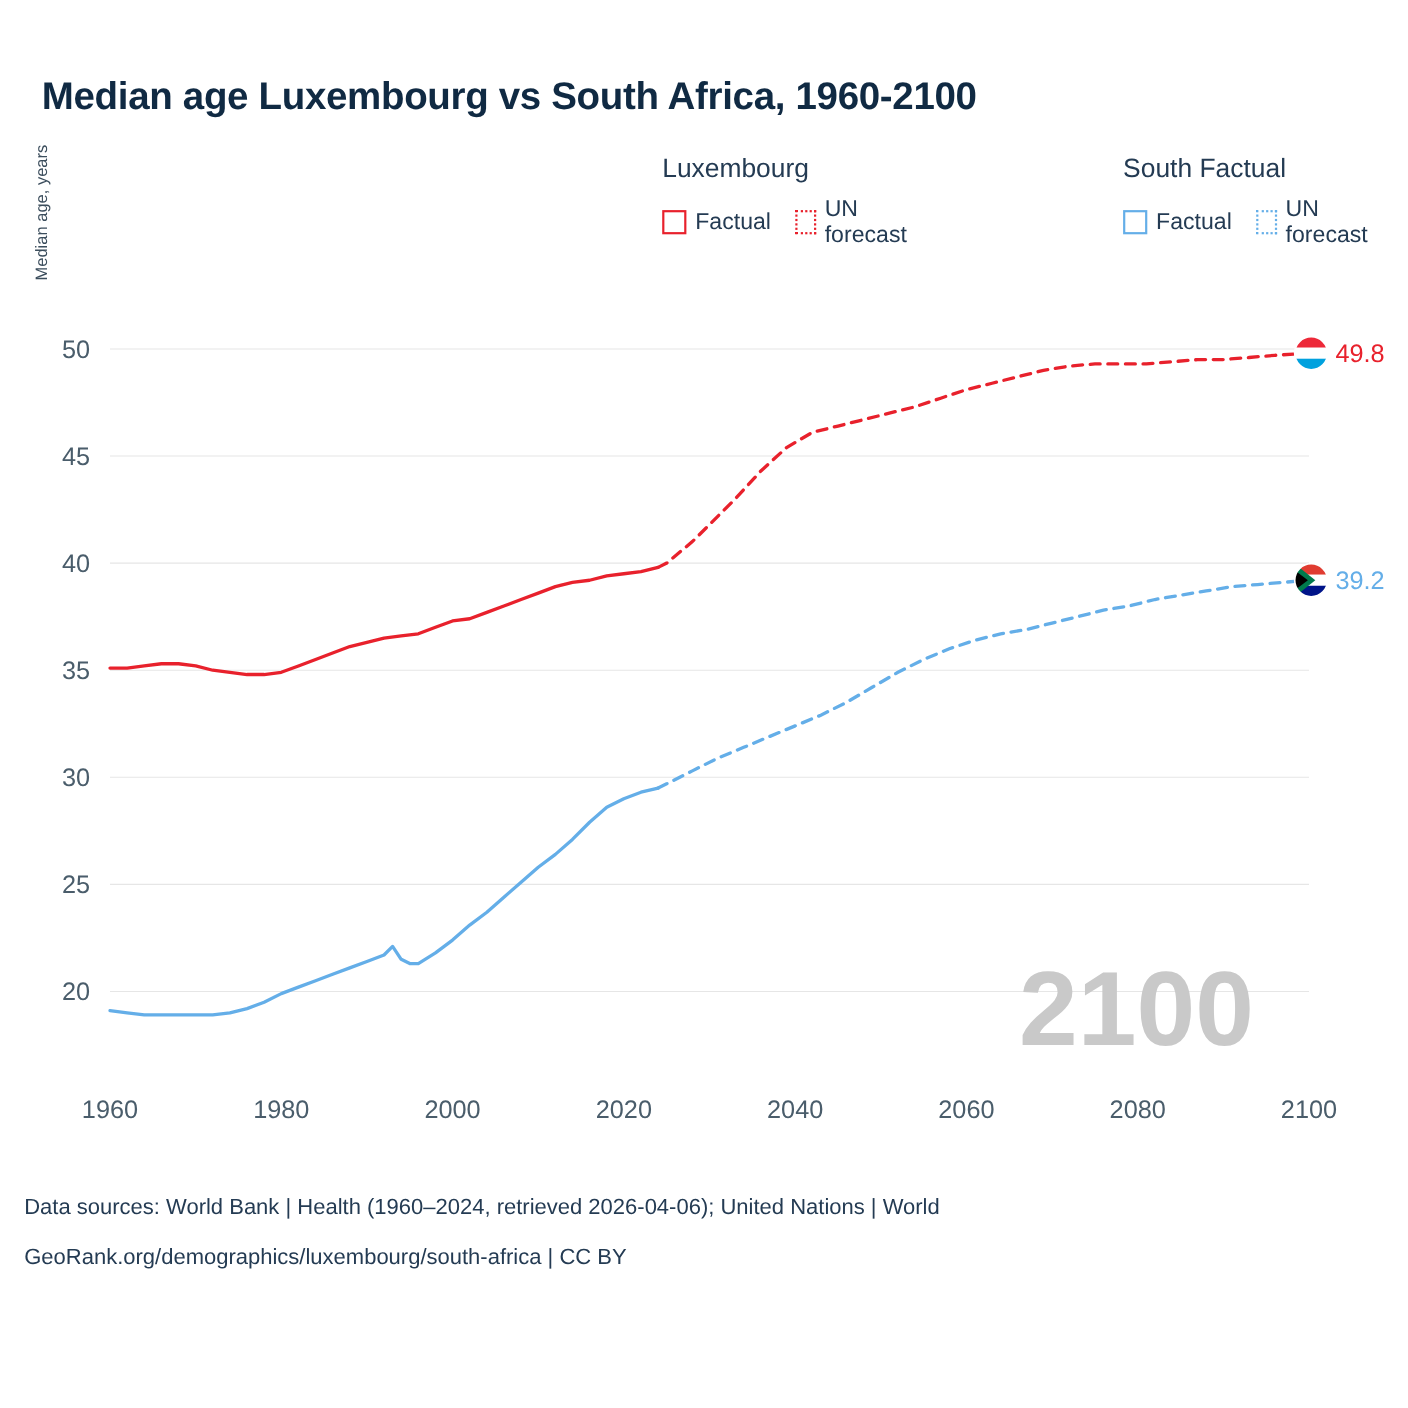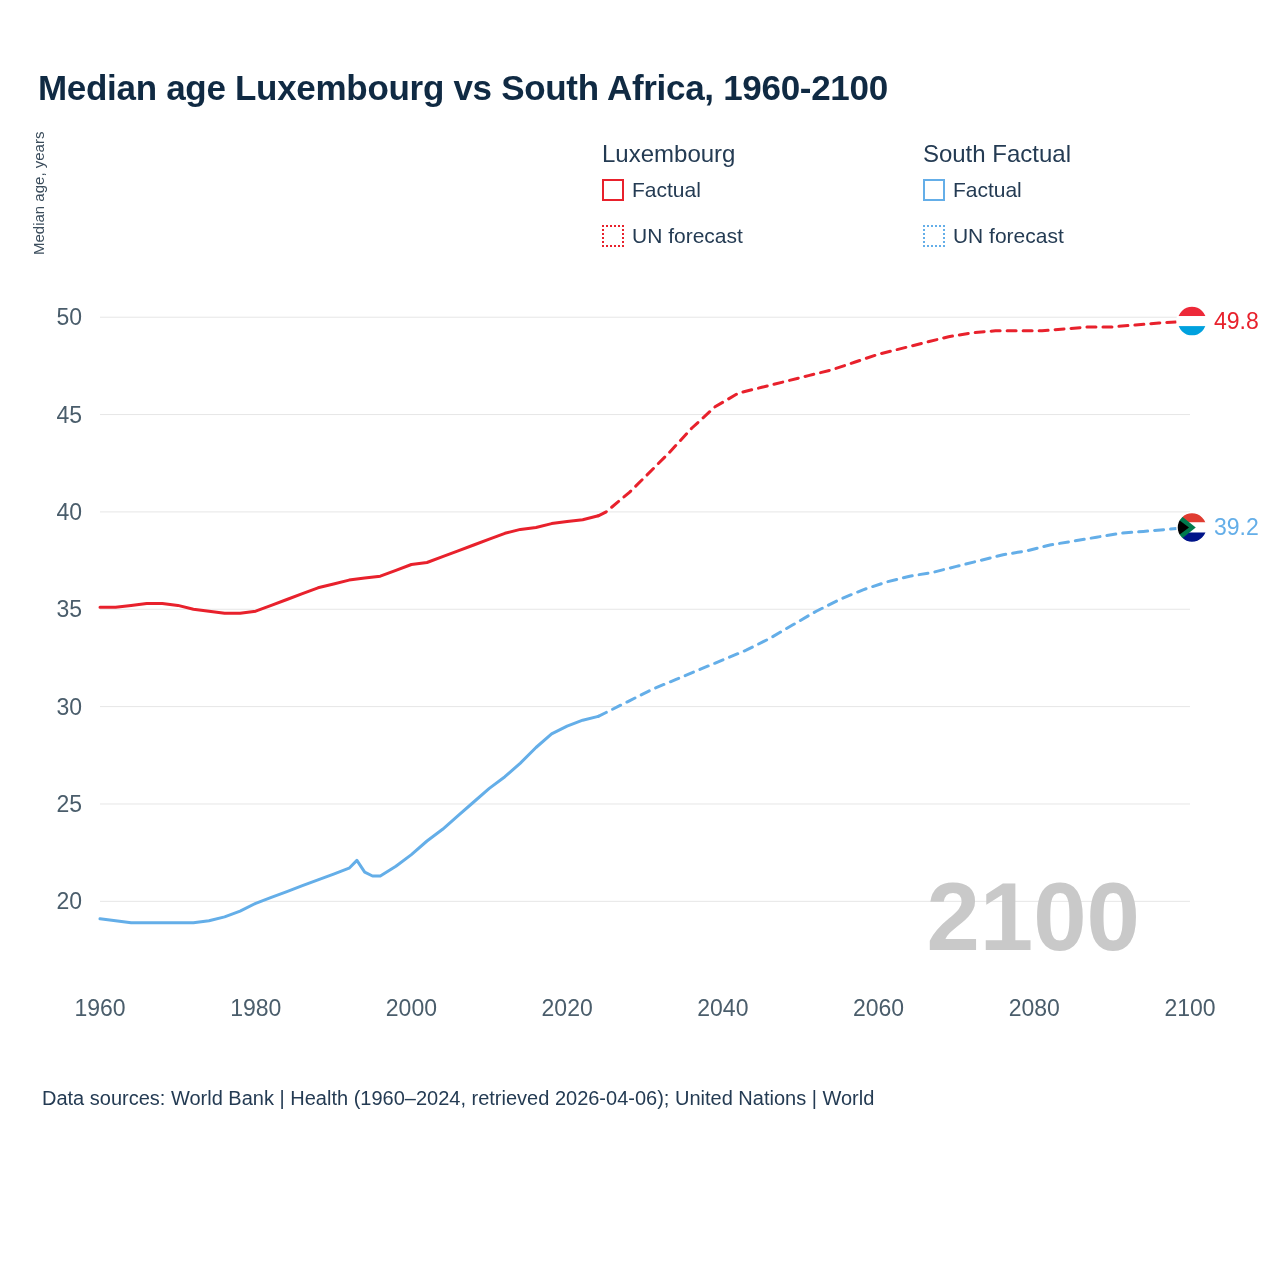--- a/index.html
+++ b/index.html
@@ -41,21 +41,20 @@
     padding-left: 22px;
   }
   .legend-group-title {
     font-size: 24px;
     color: #243b53;
   }
   .legend-items {
     display: flex;
     gap: 22px;
     margin-top: 10px;
-    flex-direction: column;
   }
   .legend-col {
     display: flex;
     align-items: center;
     gap: 8px;
   }
   .legend-swatch {
     width: 22px;
     height: 22px;
     box-sizing: border-box;
@@ -106,21 +105,21 @@
     fill: #e8212c;
     font-family: "Liberation Sans", sans-serif;
   }
   .endlabel-sa {
     font-size: 23px;
     fill: #64aee8;
     font-family: "Liberation Sans", sans-serif;
   }
   .footer {
     position: absolute;
-    left: 42px;
+    left: 22px;
     top: 1083px;
     width: 1200px;
     font-size: 20px;
     color: #243b53;
     line-height: 1.55;
   }
   .footer .src-line2 { display: block; }
   .footer .src-url { display: block; margin-top: 14px; }
 </style>
 </head>
@@ -227,15 +226,16 @@
             <circle cx="1192" cy="277.4882352941176" r="15" fill="none" stroke="#ffffff" stroke-width="1.5"></circle>
           </g>
           <text class="endlabel-lux" x="1214" y="79.10000000000002">49.8</text>
           <text class="endlabel-sa" x="1214" y="285.4882352941176">39.2</text>
         </g>
     </svg>
   </div>
 
   <div class="footer">
     <span>Data sources: World Bank | Health (1960–2024, retrieved 2026-04-06); United Nations | World</span>
+    <span class="src-url">GeoRank.org/demographics/luxembourg/south-africa | CC BY</span>
   </div>
 
 </div>
 
 </body></html>

